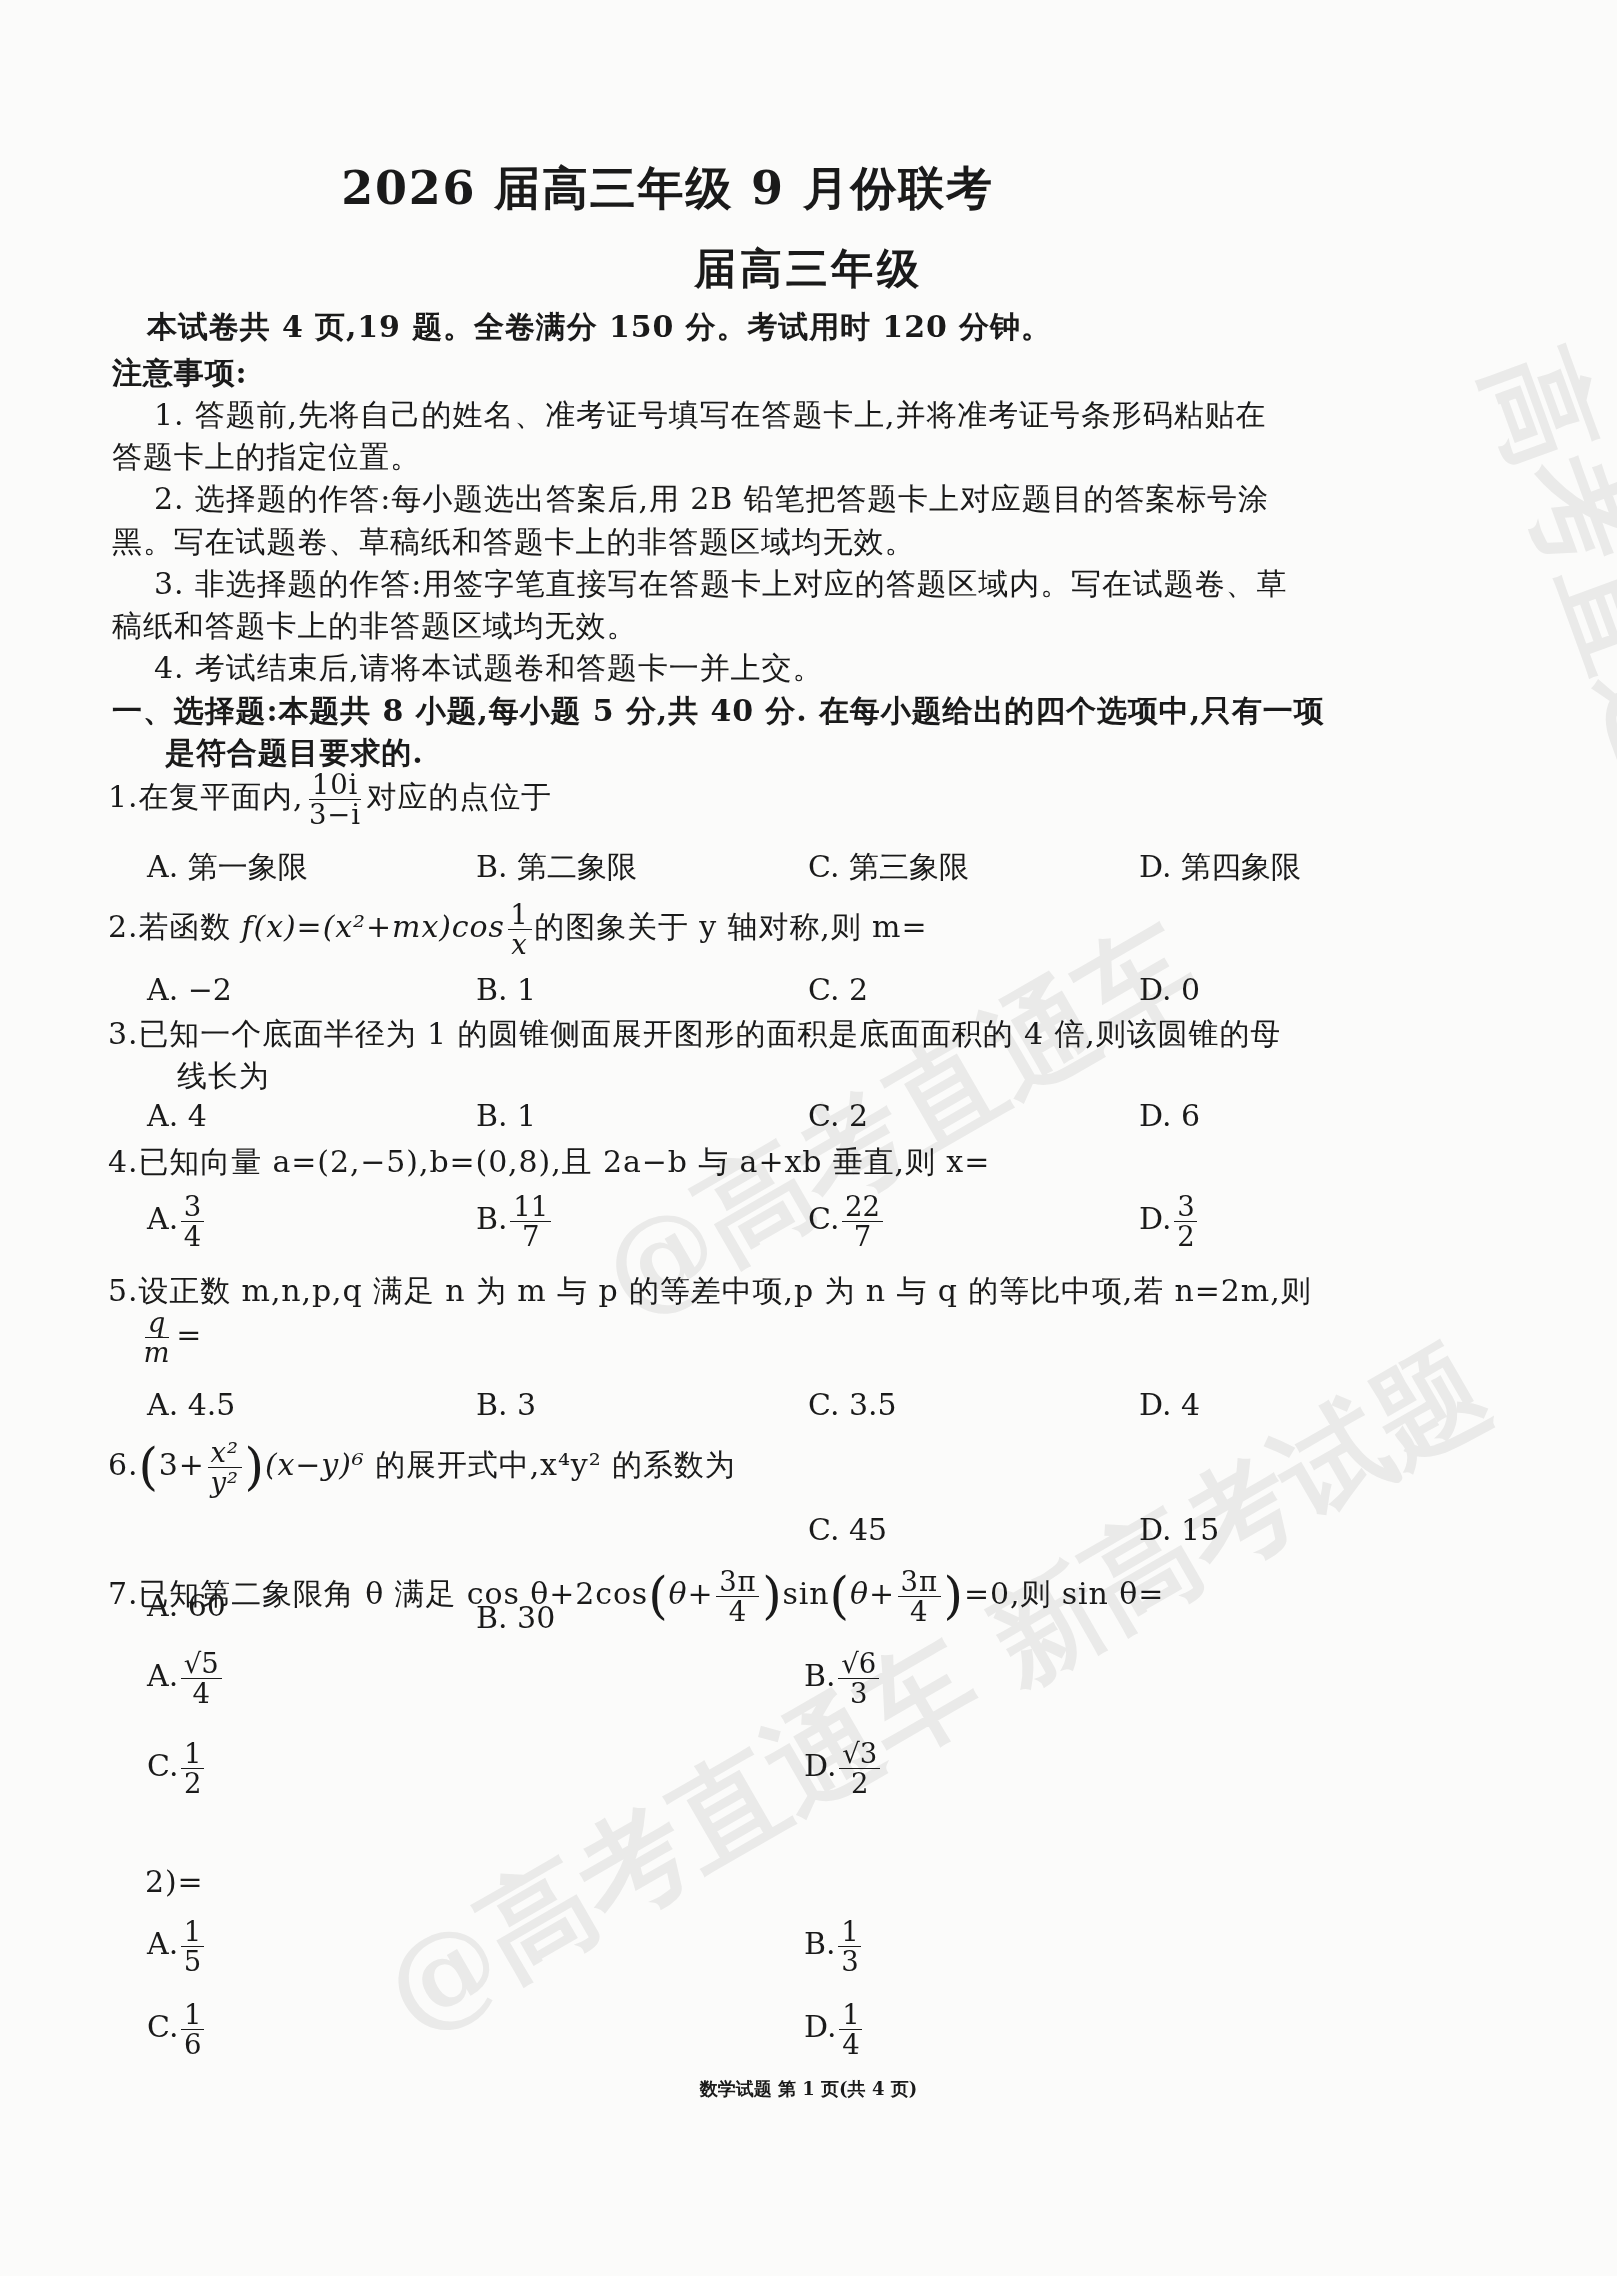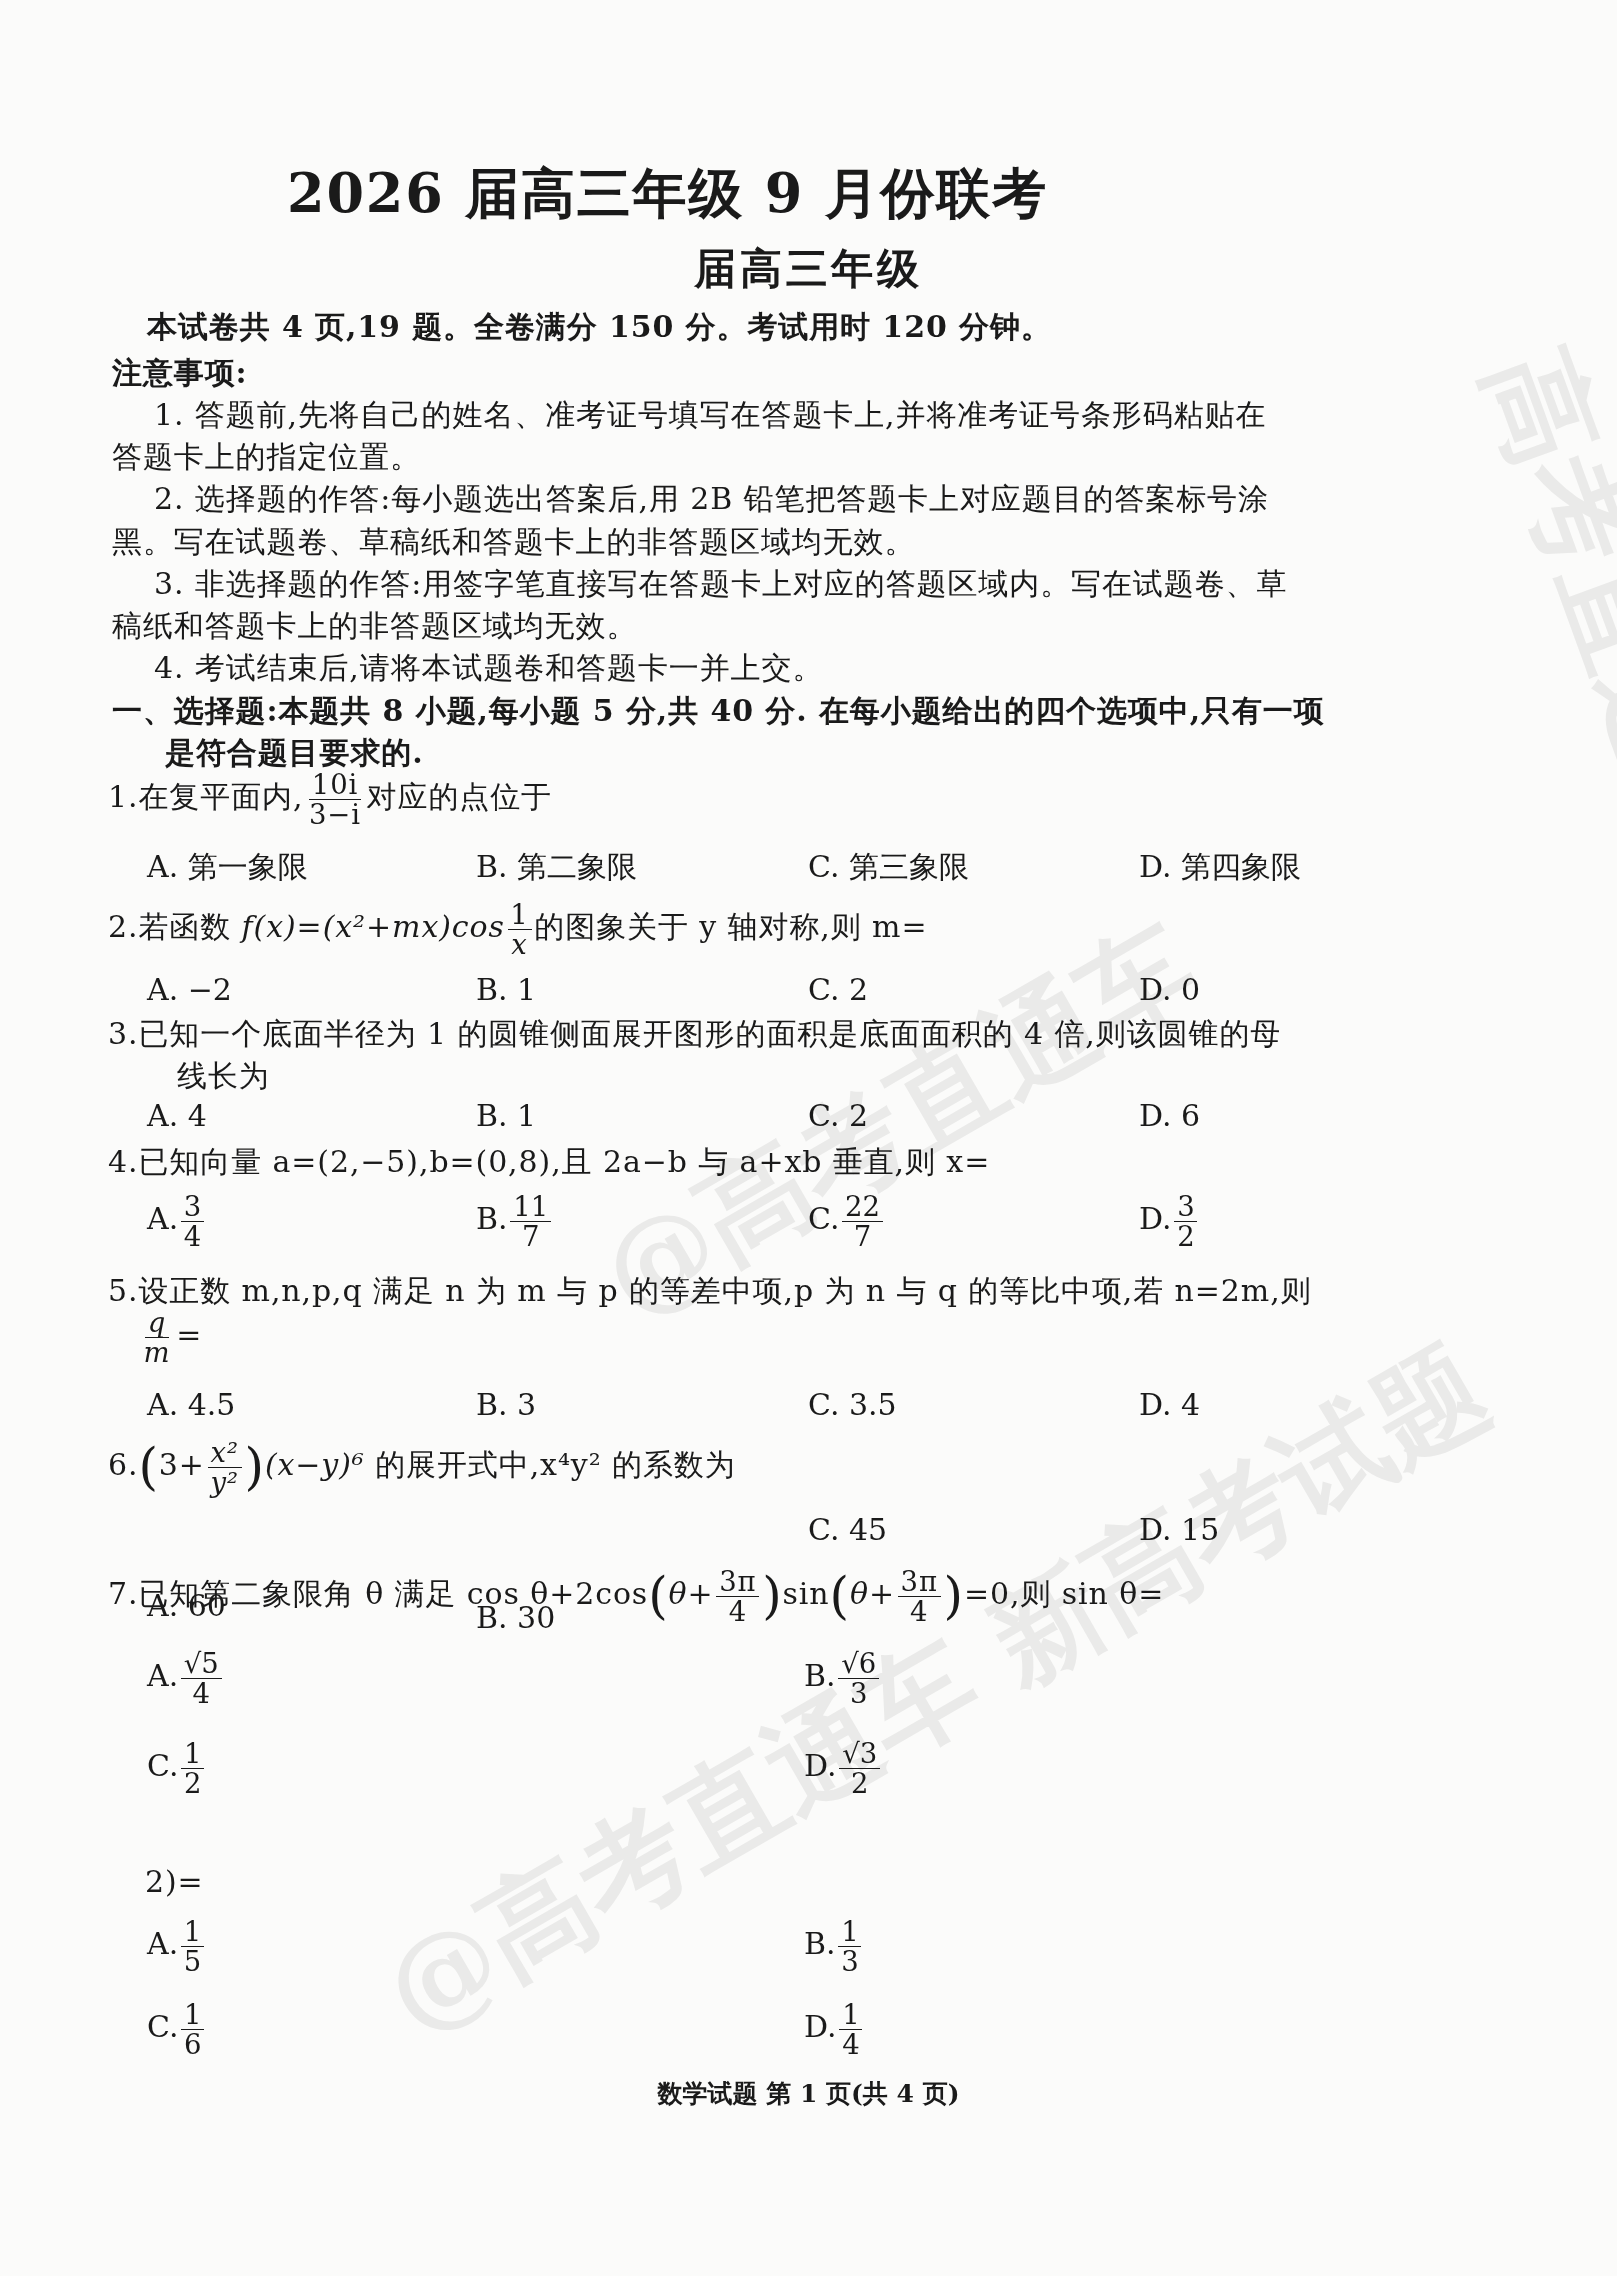--- a/index.html
+++ b/index.html
@@ -1,34 +1,34 @@
 <!DOCTYPE html>
 <html style="font-size:14.7px"><head>
 <meta charset="utf-8">
 <style>
   html,body{margin:0;padding:0;}
   body{width:1617px;height:2277px;background:#fbfbfa;position:relative;overflow:hidden;
        font-family:"DejaVu Serif","Liberation Serif",serif;color:#1a1a1a;}
   .page{position:absolute;left:0;top:0;width:1617px;height:2277px;}
   .abs{position:absolute;white-space:nowrap;}
-  .title{left:0;width:1335px;top:158px;text-align:center;font-size:54px;font-weight:bold;letter-spacing:1.8px;}
+  .title{left:0;width:1335px;top:158px;text-align:center;font-size:46px;font-weight:bold;letter-spacing:1.8px;}
   .subtitle{left:0;width:1617px;top:241px;text-align:center;font-size:42px;font-weight:bold;letter-spacing:3.7px;}
   .line{font-size:30px;letter-spacing:0.9px;text-align:center;}
   .bold{font-weight:bold;}
   .ind{left:154px;}
   .left{left:112px;}
   .q{left:108px;}
   .opt{font-size:30px;}
   .frac{display:inline-flex;flex-direction:column;align-items:center;vertical-align:middle;
         font-size:27.5px;line-height:1.05;margin:0 2.8px;}
   .frac .num{border-bottom:1.8px solid #1a1a1a;padding:0 2.8px;}
   .frac .den{padding:0 2.8px;}
   .it{font-style:italic;}
   .paren{font-size:50px;vertical-align:middle;font-weight:normal;}
-  .footer{left:0;width:1617px;top:2077px;text-align:center;font-size:25px;font-weight:bold;}
+  .footer{left:0;width:1617px;top:2077px;text-align:center;font-size:18px;font-weight:bold;}
   .wm{position:absolute;color:rgba(120,120,120,0.13);font-size:110px;font-weight:bold;transform:rotate(-30deg);white-space:nowrap;}
 </style>
 </head>
 <body>
 
 <div class="page">
 
   <div class="wm" style="left:569px;top:1047px;">@高考直通车</div>
   <div class="wm" style="left:312px;top:1616px;">@高考直通车 新高考试题</div>
   <div class="wm" style="left:1267px;top:643px;transform:rotate(70deg);">高考直通车下载</div>

